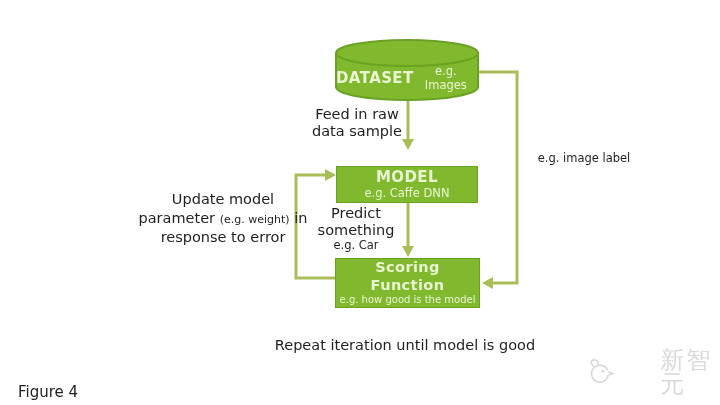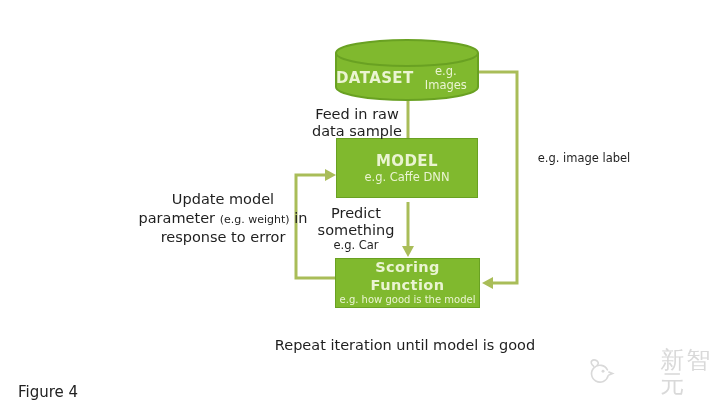--- a/index.html
+++ b/index.html
@@ -75,21 +75,21 @@
       <path class="cyl" d="M336 53 L336 87 A71 13 0 0 0 478 87 L478 53"></path>
       <ellipse class="cyl" cx="407" cy="53" rx="71" ry="13"></ellipse>
     </g>
   </svg>
 
   <div class="cyl-text">
     <div class="node-title">DATASET</div>
     <div class="node-sub">e.g. Images</div>
   </div>
 
-  <div class="node-box" style="left:336px;top:138px;width:142px;height:60px;">
+  <div class="node-box" style="left:336px;top:166px;width:142px;height:37px;">
     <div class="node-title">MODEL</div>
     <div class="node-sub">e.g. Caffe DNN</div>
   </div>
 
   <div class="node-box" style="left:335px;top:258px;width:145px;height:50px;">
     <div class="node-title" style="font-size:14.5px;">Scoring Function</div>
     <div class="node-sub" style="font-size:10px;">e.g. how good is the model</div>
   </div>
 
   <div class="lbl lbl-main pre" style="left:357px;top:106px;">Feed in raw

